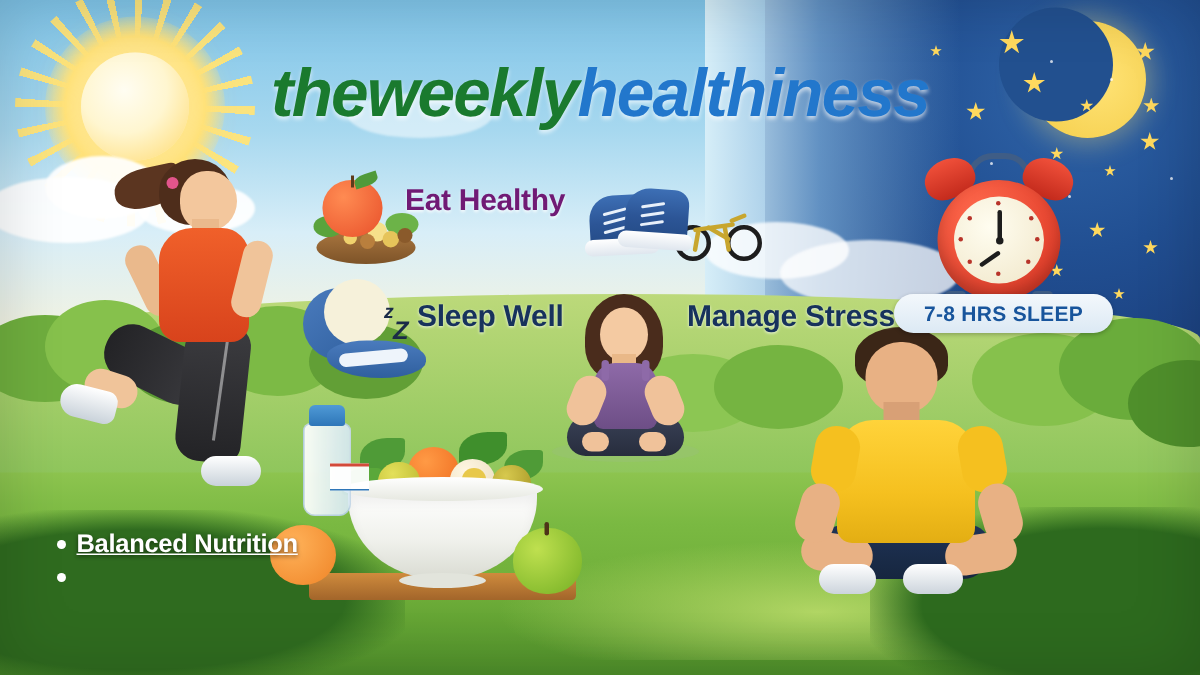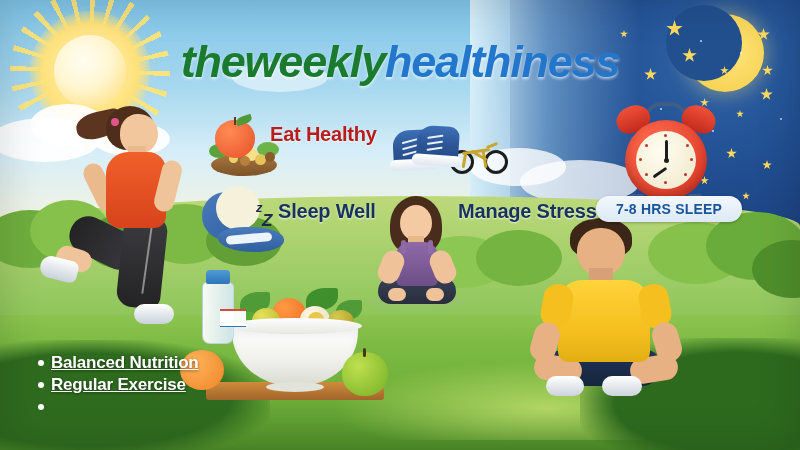--- a/index.html
+++ b/index.html
@@ -121,21 +121,21 @@
     clip-path:polygon(100% 0,100% 100%,0 100%,68% 50%,0 0);
   }
   .ribbon-text {
     font-size:21px; font-weight:bold; font-style:italic; color:#ffffff;
     text-shadow:0 1px 2px rgba(0,0,0,.35); letter-spacing:.1px; position:relative; z-index:2;
   }
 
   
   .feat { position:absolute; z-index:25; font-weight:bold; white-space:nowrap; }
   .feat-lbl { font-size:20px; letter-spacing:-.2px; }
-  .green-lbl { color:#b91c1c; text-shadow:0 1px 2px rgba(255,255,255,.8); }
+  .green-lbl { color:#701a75; text-shadow:0 1px 2px rgba(255,255,255,.8); }
   .navy-lbl  { color:#17325c; text-shadow:0 1px 2px rgba(255,255,255,.8); }
 
   
   .icon-apple { position:absolute; left:207px; top:114px; width:74px; height:62px; z-index:24; }
   .plate {
     position:absolute; left:4px; bottom:0; width:66px; height:22px; border-radius:50%;
     background:linear-gradient(to bottom,#a9763f,#7d5328);
   }
   .apple-body {
     position:absolute; left:8px; top:6px; width:40px; height:38px; border-radius:48% 48% 50% 50%;
@@ -587,21 +587,17 @@
     <div class="bottle-cap"></div>
   </div>
 
   <div class="bullets">
     <div class="bullet-row">
       <div class="bullet-dot"></div>
       <div class="bullet-txt">Balanced Nutrition</div>
     </div>
     <div class="bullet-row">
       <div class="bullet-dot"></div>
-      <div class="bullet-txt">Regular Exercise</div>
-    </div>
-    <div class="bullet-row">
-      <div class="bullet-dot"></div>
     </div>
   </div>
 
   <div class="vignette"></div>
 </div>
 
 </body></html>

